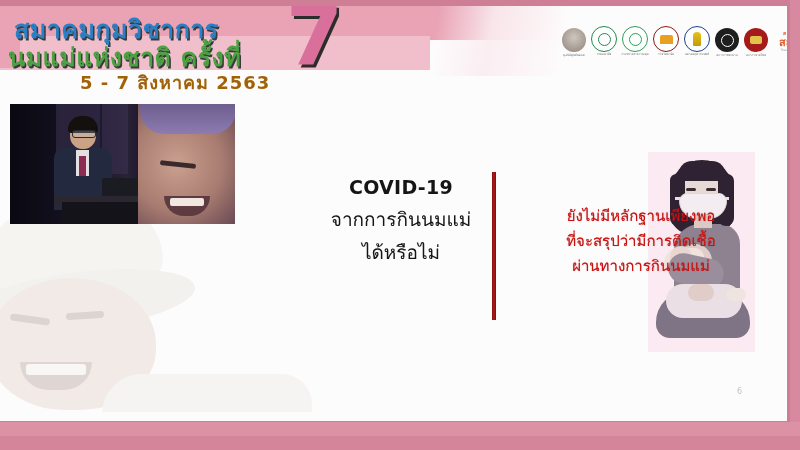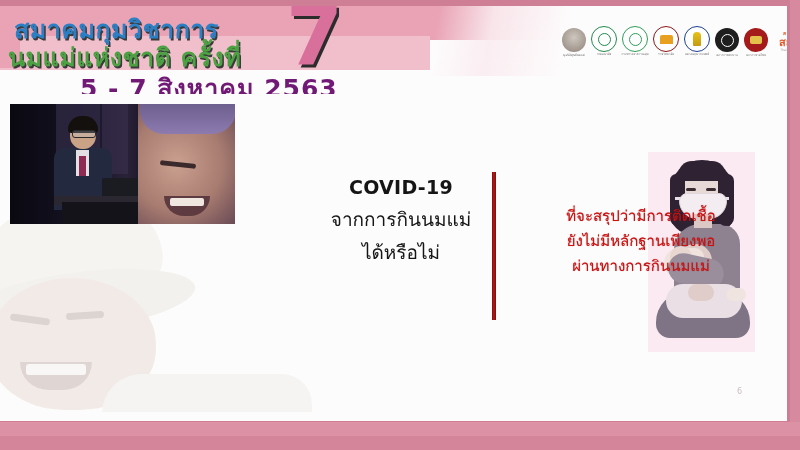--- a/index.html
+++ b/index.html
@@ -25,21 +25,21 @@
   .hdr-band-a{position:absolute;left:0;top:0;width:560px;height:34px;background:#e9a3b5;}
   .hdr-band-b{position:absolute;left:0;top:30px;width:430px;height:34px;background:#f0bfcb;}
   .hdr-band-c{position:absolute;left:0;top:0;width:20px;height:62px;background:#e9a3b5;}
   .hdr-wash{position:absolute;left:0;top:0;width:787px;height:70px;
             background:linear-gradient(100deg,rgba(233,163,181,0) 55%,rgba(250,236,240,.9) 62%,rgba(253,252,252,1) 72%);}
 
   .th-line1{position:absolute;left:14px;top:3px;font-size:25px;font-weight:bold;color:#2b7fc4;
             letter-spacing:.5px;text-shadow:1.5px 1.5px 0 #3a3a3a;white-space:nowrap;}
   .th-line2{position:absolute;left:8px;top:31px;font-size:25px;font-weight:bold;color:#4ca243;
             letter-spacing:.5px;text-shadow:1.5px 1.5px 0 #3a3a3a;white-space:nowrap;text-align:center;}
-  .th-date{position:absolute;left:80px;top:62px;font-size:25px;font-weight:bold;color:#701a75;
+  .th-date{position:absolute;left:80px;top:62px;font-size:18px;font-weight:bold;color:#a16207;
            letter-spacing:1px;white-space:nowrap;}
   .big7{position:absolute;left:286px;top:-10px;font-size:82px;font-weight:bold;color:#d96f9b;
         text-shadow:2.5px 2.5px 0 #2c2c2c;line-height:1;}
 
   .tagline{position:absolute;left:357px;top:58px;font-size:21px;font-weight:bold;color:#4aa8dd;
            font-style:italic;letter-spacing:.5px;white-space:nowrap;
            text-shadow:1.6px 1.6px 0 #2f2f2f;}
   .tagline .amp{color:#e48fb4;}
 
   
@@ -263,20 +263,20 @@
       <div class="il-baby"></div>
       <div class="il-babyhead"></div>
       <div class="il-arm"></div>
       <div class="il-lap"></div>
       <div class="il-lapwrap"></div>
       <div class="il-hand"></div>
       <div class="il-foot"></div>
     </div>
 
     <div class="answer">
+      <div>ยังไม่มีหลักฐานเพียงพอ</div>
       <div>ที่จะสรุปว่ามีการติดเชื้อ</div>
-      <div>ยังไม่มีหลักฐานเพียงพอ</div>
       <div>ผ่านทางการกินนมแม่</div>
     </div>
 
     <div class="slide-no">6</div>
   </div>
 </div>
 
 </body></html>

